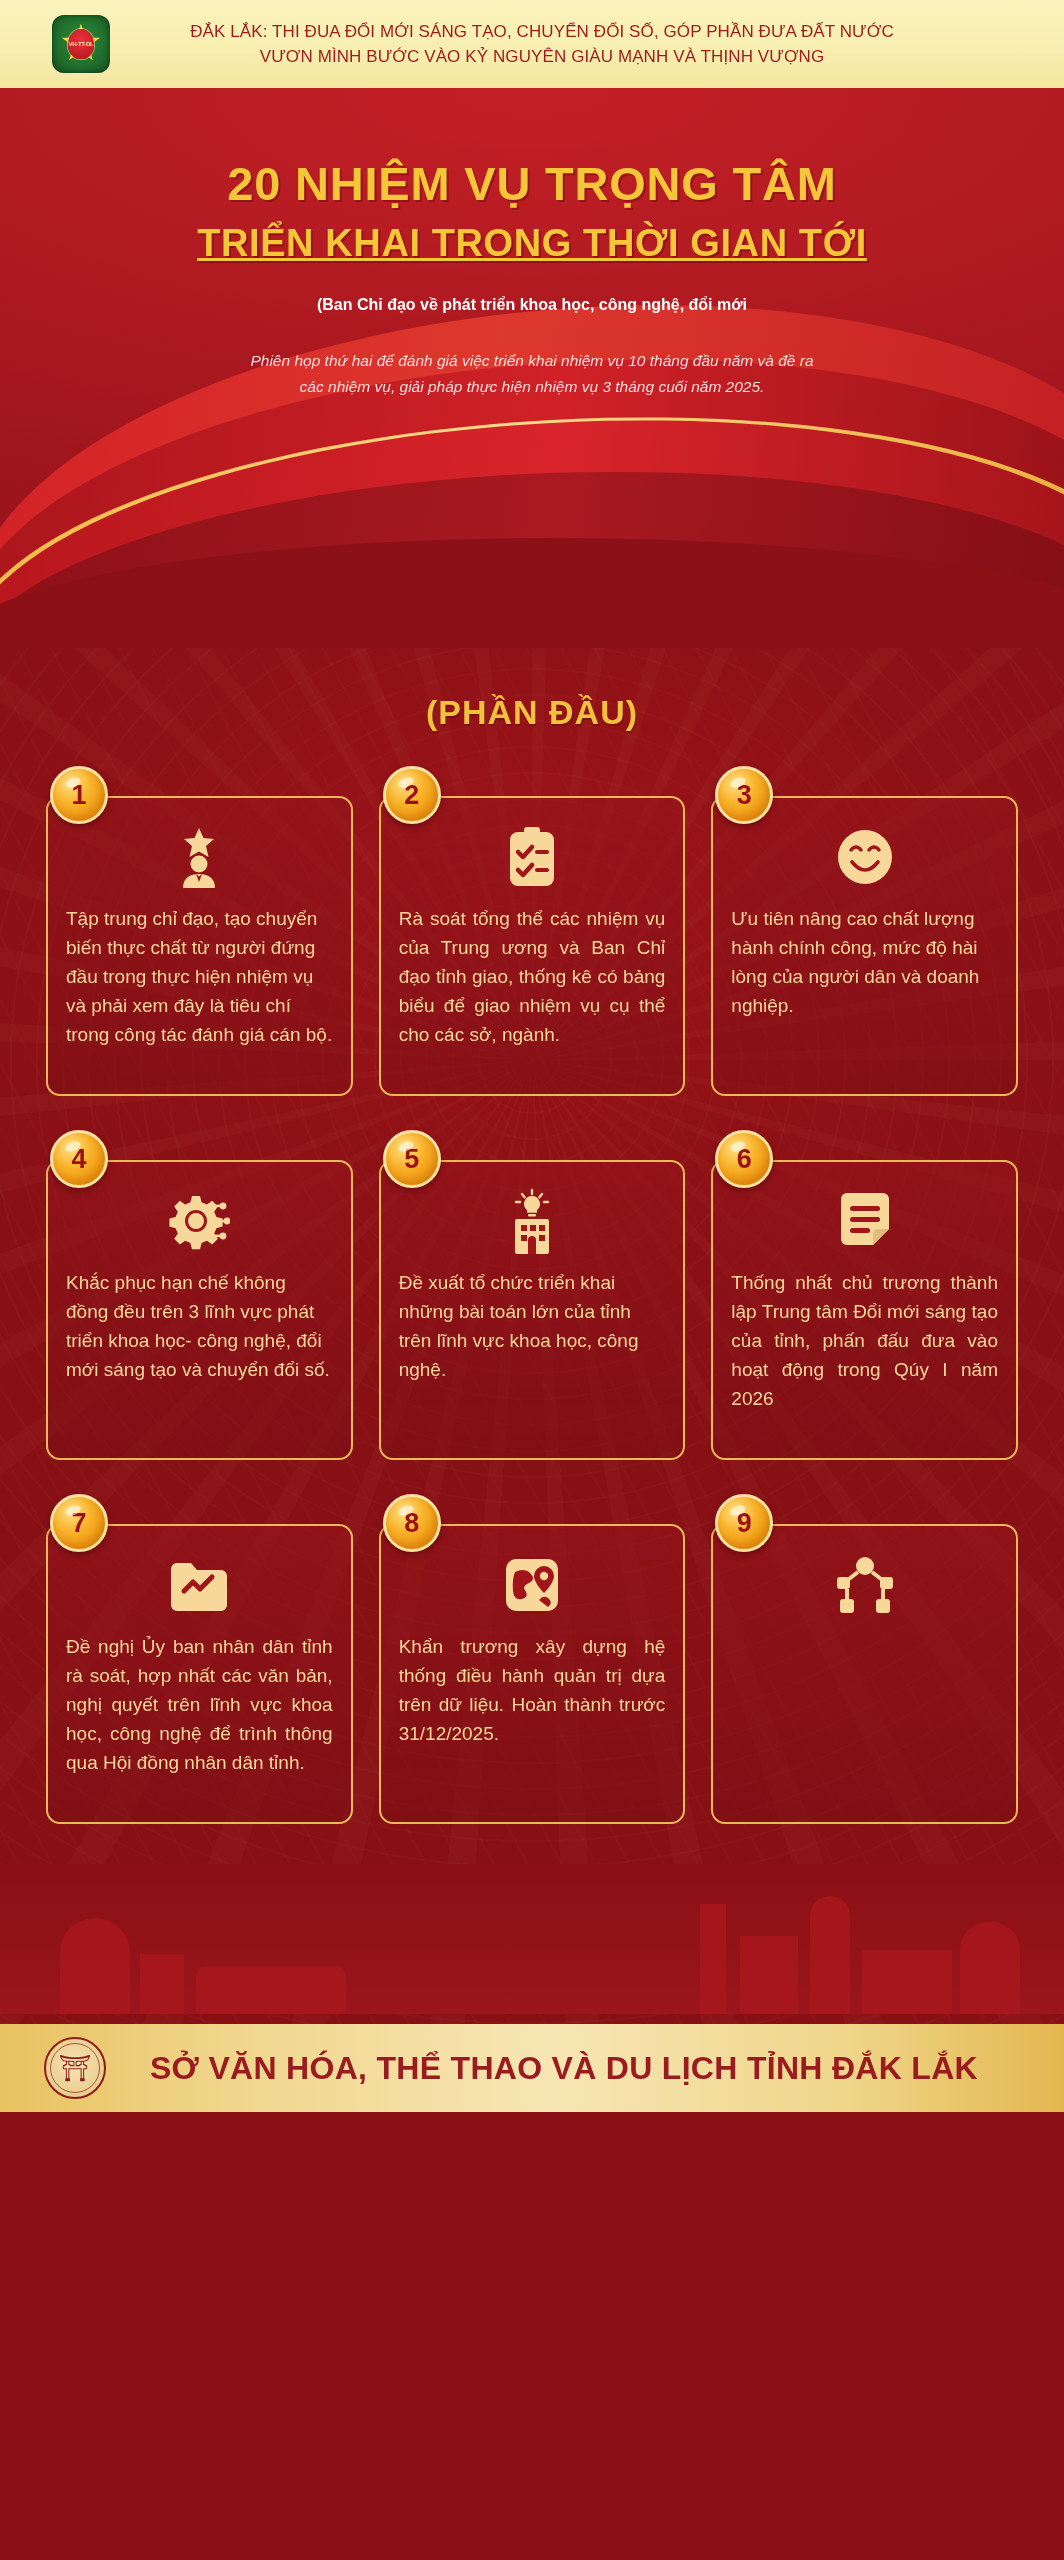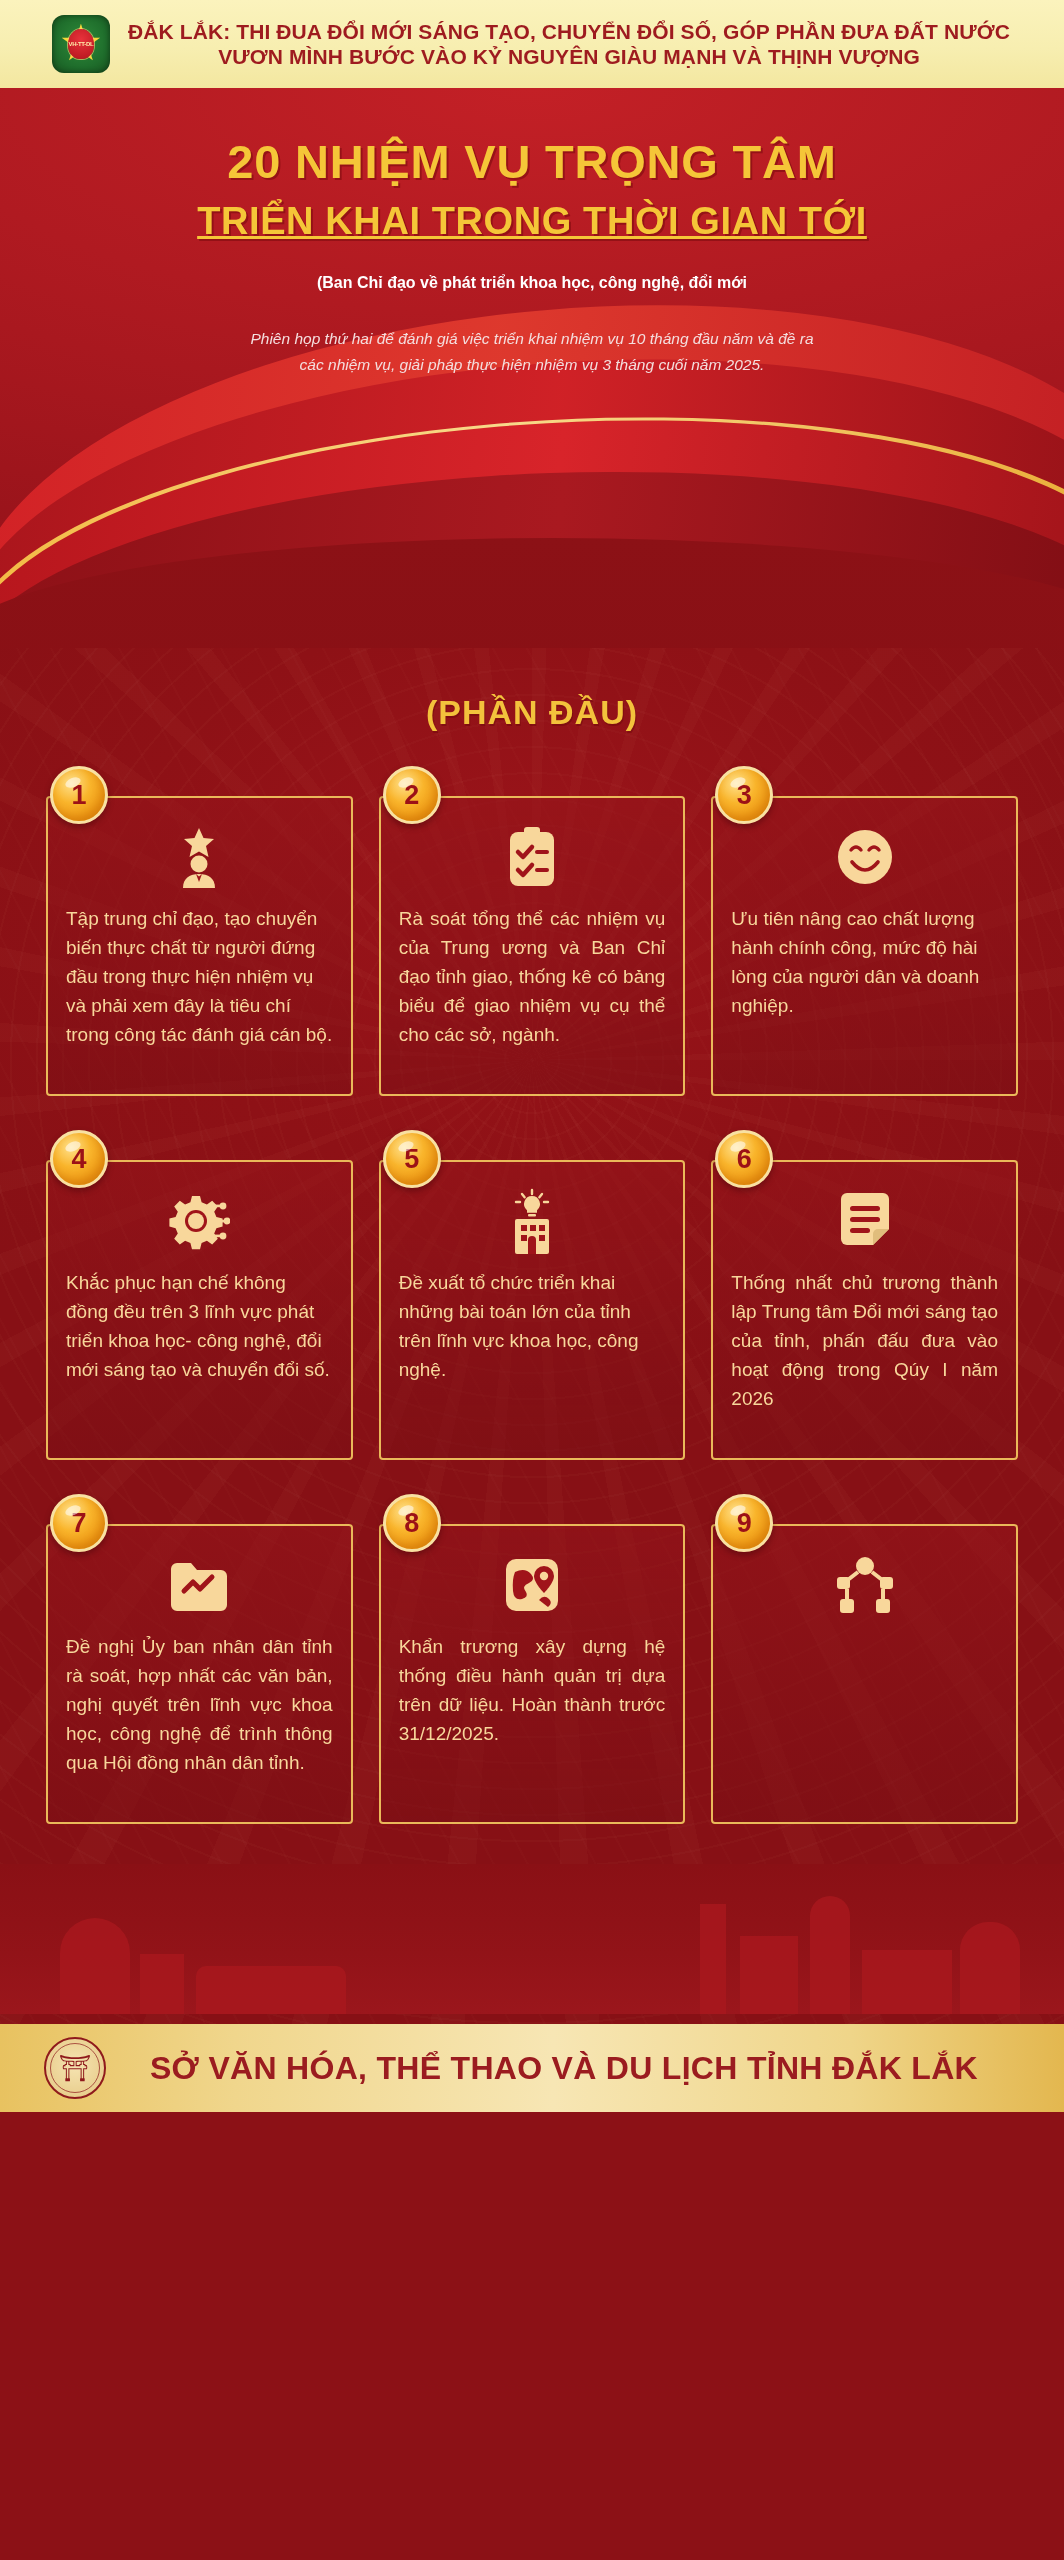--- a/index.html
+++ b/index.html
@@ -33,22 +33,22 @@
   }
   .emblem .inner{
     position:relative;z-index:3;width:26px;height:30px;border-radius:50% 50% 45% 45%;
     background:radial-gradient(circle at 50% 35%,#e8323b,#b3141c);
     display:flex;align-items:center;justify-content:center;
     font-size:6px;color:#ffe9a8;font-weight:bold;letter-spacing:-.3px;
     box-shadow:0 0 0 1px rgba(255,220,120,.6);
   }
   .topbar-text{ flex:1; text-align:center; padding-right:90px; }
   .topbar-text .l1,.topbar-text .l2{
-    color:#9e1b1f;font-weight:bold;letter-spacing:.1px;
-    font-size:21px;line-height:25px;white-space:nowrap;
+    color:#9e1b1f;font-weight:normal;letter-spacing:.1px;
+    font-size:17px;line-height:25px;white-space:nowrap;
   }
 
   
   .hero{
     position:relative;height:560px;width:100%;
     background:
       radial-gradient(ellipse 130% 90% at 50% 0%, #c32026 0%, #b01a21 45%, #97131a 100%);
     overflow:hidden; z-index:20;
   }
   .hero .wave{ position:absolute; left:-4%; width:112%; }
@@ -69,20 +69,21 @@
        border-radius:50% 50% 0 0 / 100% 100% 0 0; transform:rotate(-2deg);}
   .w5{ bottom:-40px; height:150px;
        background:linear-gradient(180deg,#8c1116,#891015);
        border-radius:50% 50% 0 0 / 70% 70% 0 0;}
 
   .hero-inner{ position:relative; z-index:10; padding-top:46px; text-align:center; }
   .title1{
     font-size:47px;font-weight:bold;color:#f5c638;letter-spacing:.8px;
     line-height:56px;text-shadow:2px 2px 0 rgba(120,10,12,.55);
     font-stretch:condensed;
+    margin-top:22px;
   }
   .title2{
     font-size:38px;font-weight:bold;color:#f5c638;letter-spacing:.6px;
     line-height:50px;margin-top:6px;text-shadow:2px 2px 0 rgba(120,10,12,.55);text-decoration:underline;
   }
   .subtitle{
     color:#ffffff;font-weight:bold;font-size:16px;line-height:30px;
     margin-top:22px;
   }
   .desc{
@@ -115,21 +116,21 @@
   }
 
   .grid{
     position:relative;z-index:5;
     display:grid;grid-template-columns:repeat(3,1fr);
     gap:34px 26px; padding:0 46px 40px;
   }
 
   .card{ position:relative; padding-top:30px; }
   .card-box{
-    border:2px solid #eab95a;border-radius:4px;
+    border:2px solid #eab95a;border-radius:14px;
     background:linear-gradient(180deg, rgba(150,20,26,.55), rgba(120,14,20,.45));
     padding:26px 18px 25px;
     min-height:300px;
     display:flex;flex-direction:column;align-items:center;
   }
   .badge{
     position:absolute;left:4px;top:0;width:58px;height:58px;border-radius:50%;
     background:radial-gradient(circle at 35% 28%, #ffe08a 0%, #f9b52c 38%, #ef9a14 70%, #e08b0c 100%);
     border:3px solid #f8e1a2;
     display:flex;align-items:center;justify-content:center;

